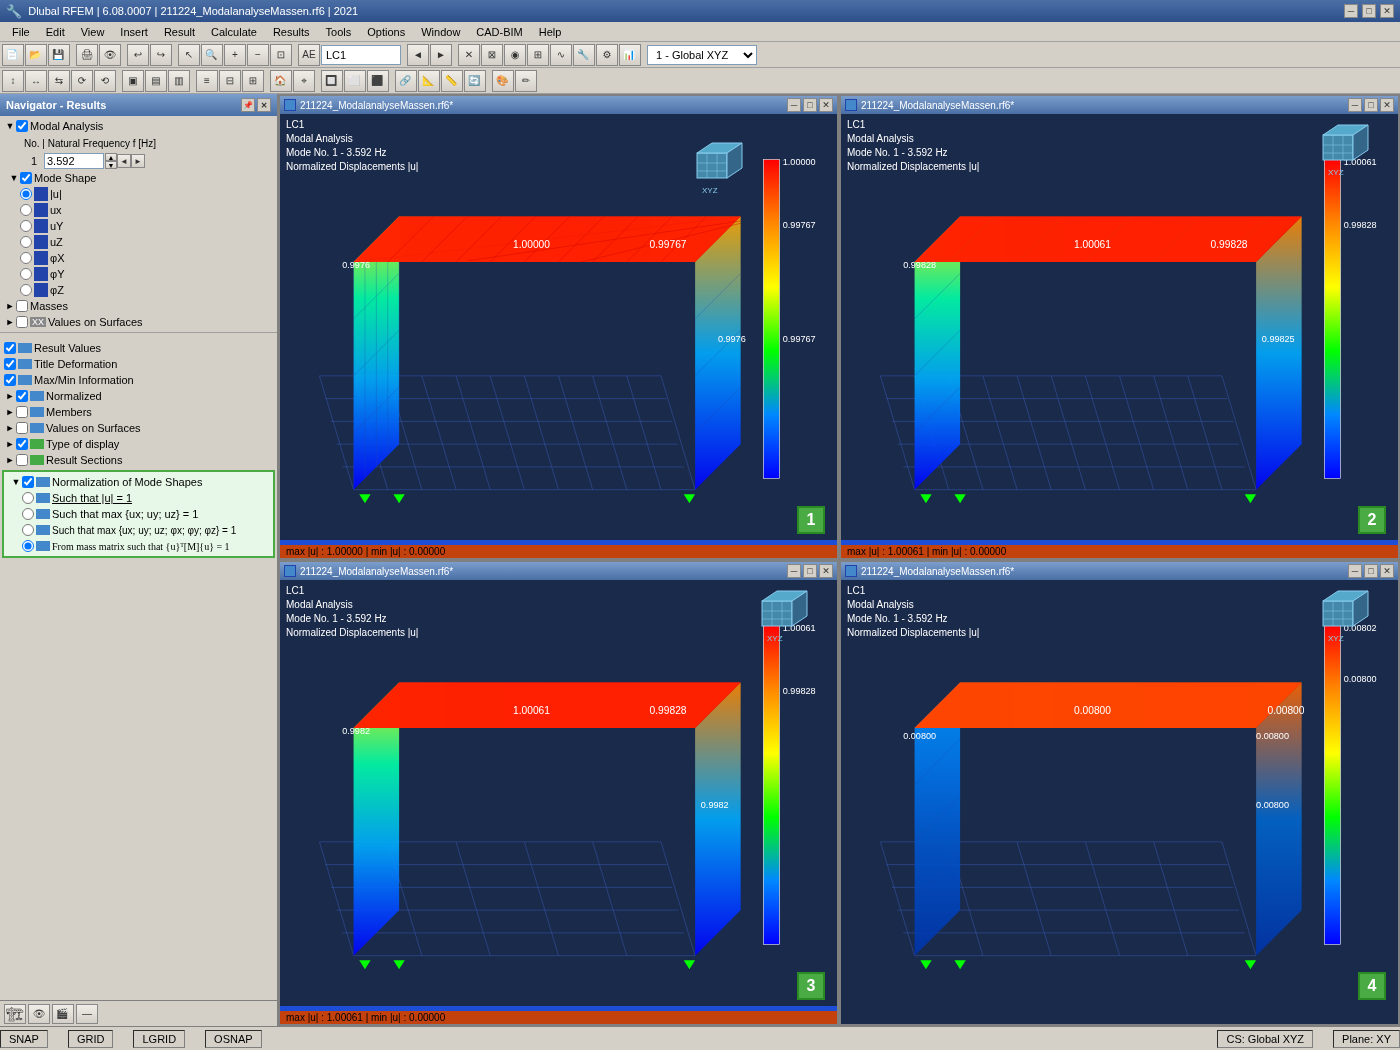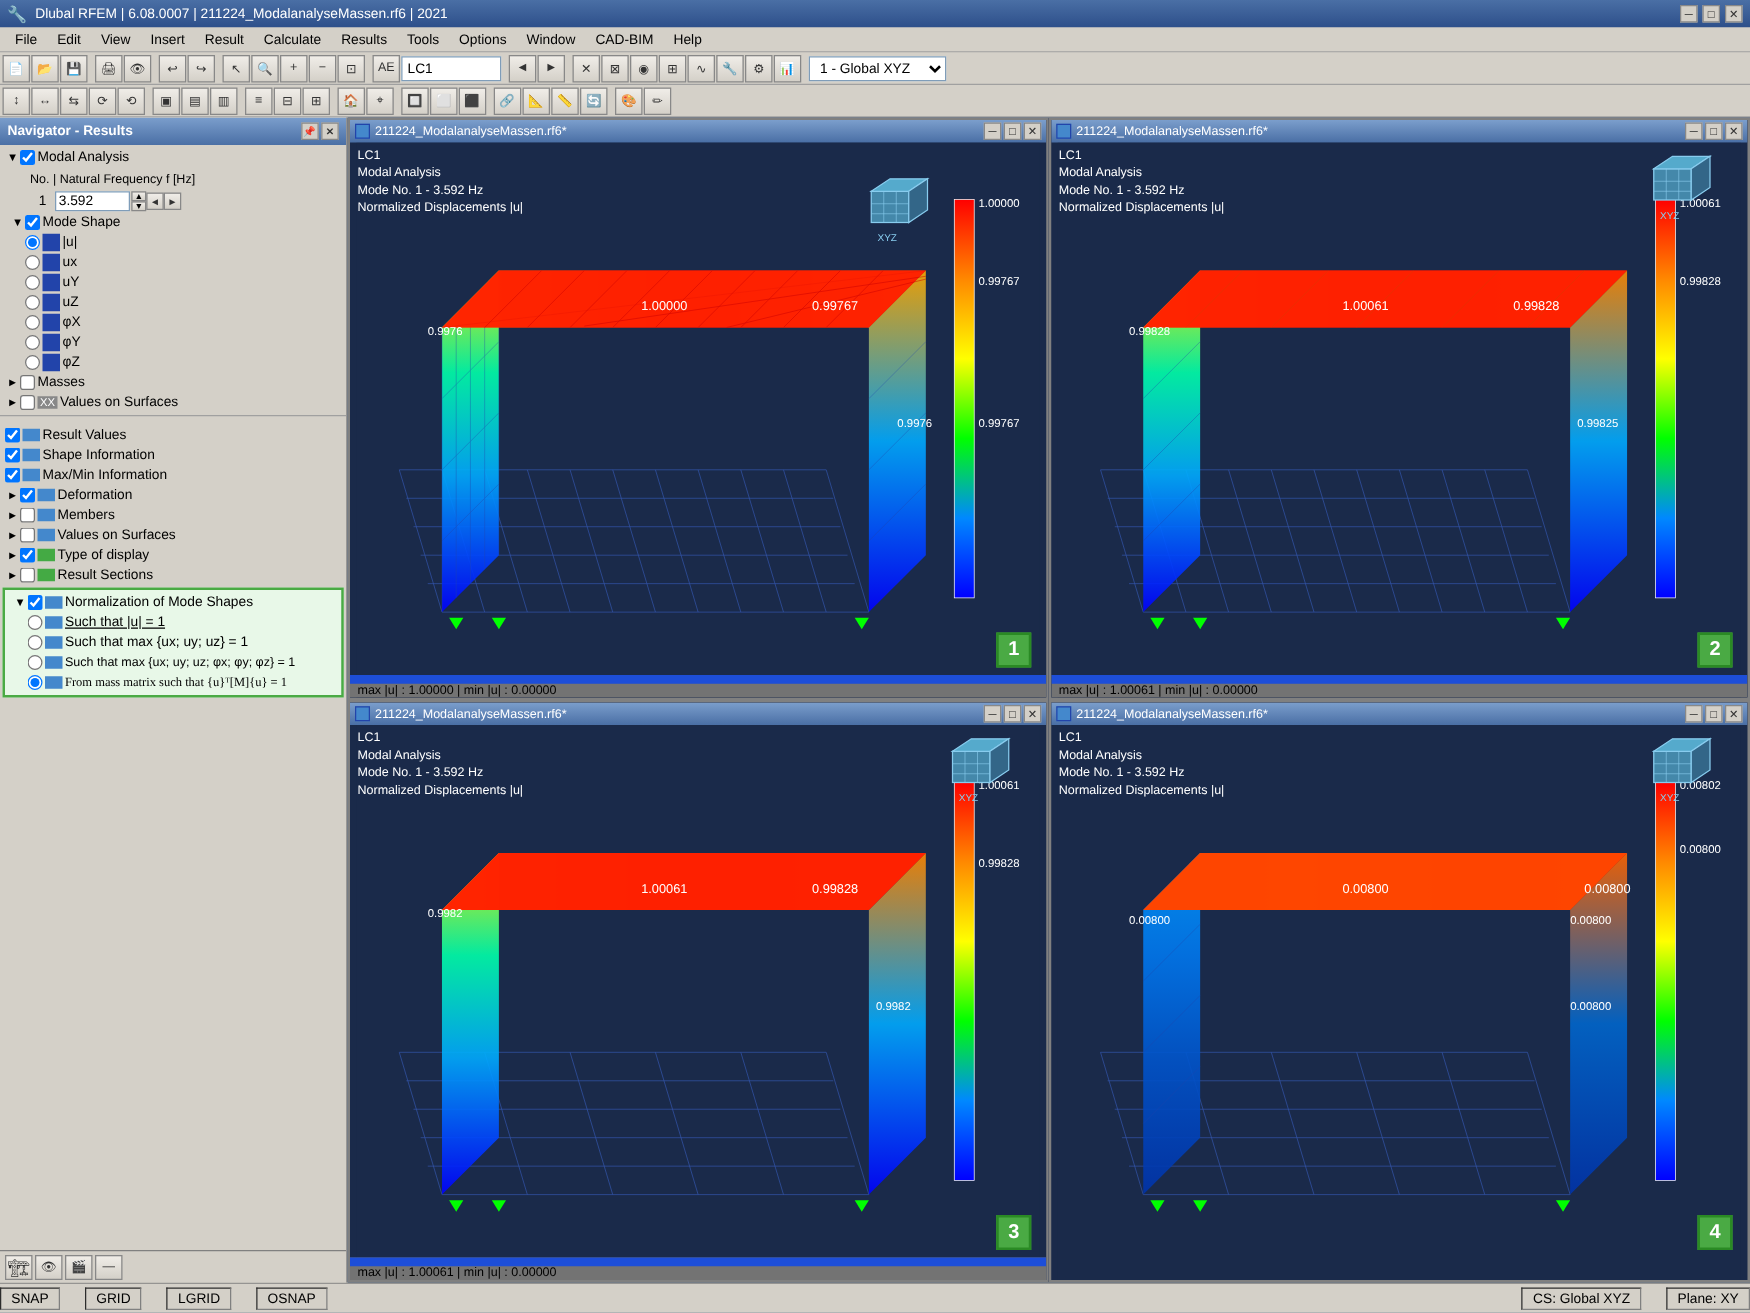--- a/index.html
+++ b/index.html
@@ -115,21 +115,21 @@
     .view-badge {
       position: absolute; bottom: 24px; right: 12px; width: 28px; height: 28px;
       background: #4aaa44; border: 2px solid #2a8a24; display: flex;
       align-items: center; justify-content: center; color: white;
       font-size: 16px; font-weight: bold; z-index: 10;
     }
 
     
     .view-status {
       position: absolute; bottom: 0; left: 0; right: 0; height: 18px;
-      background: #737373; border-top: 7px solid #1d4ed8;
+      background: #c2410c; border-top: 5px solid #1d4ed8;
       display: flex; align-items: center; padding: 0 6px; font-size: 10px; color: #000;
     }
 
     
     .color-scale {
       position: absolute; right: 8px; top: 20px; bottom: 24px;
       width: 14px; display: flex; flex-direction: column;
     }
 
     
@@ -357,34 +357,34 @@
 
       <div class="nav-item">
         <input type="checkbox" class="nav-checkbox" checked="" style="">
         <span style="background:#4488cc;width:14px;height:10px;display:inline-block;margin-right:2px;"></span>
         <span>Result Values</span>
       </div>
 
       <div class="nav-item">
         <input type="checkbox" class="nav-checkbox" checked="" style="">
         <span style="background:#4488cc;width:14px;height:10px;display:inline-block;margin-right:2px;"></span>
-        <span>Shape Information</span>
+        <span>Title Deformation</span>
       </div>
 
       <div class="nav-item">
         <input type="checkbox" class="nav-checkbox" checked="" style="">
         <span style="background:#4488cc;width:14px;height:10px;display:inline-block;margin-right:2px;"></span>
         <span>Max/Min Information</span>
       </div>
 
       <div class="nav-item">
         <span class="nav-expand">►</span>
         <input type="checkbox" class="nav-checkbox" checked="" style="">
         <span style="background:#4488cc;width:14px;height:10px;display:inline-block;margin-right:2px;"></span>
-        <span>Deformation</span>
+        <span>Normalized</span>
       </div>
 
       <div class="nav-item">
         <span class="nav-expand">►</span>
         <input type="checkbox" class="nav-checkbox" style="">
         <span style="background:#4488cc;width:14px;height:10px;display:inline-block;margin-right:2px;"></span>
         <span>Members</span>
       </div>
 
       <div class="nav-item">

